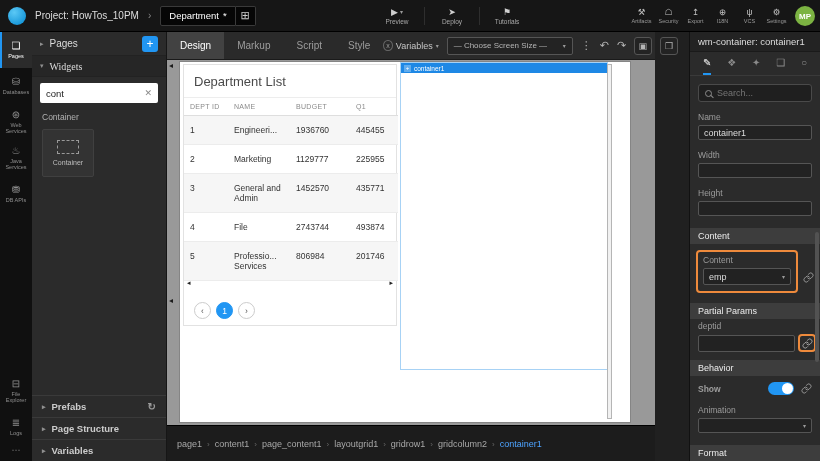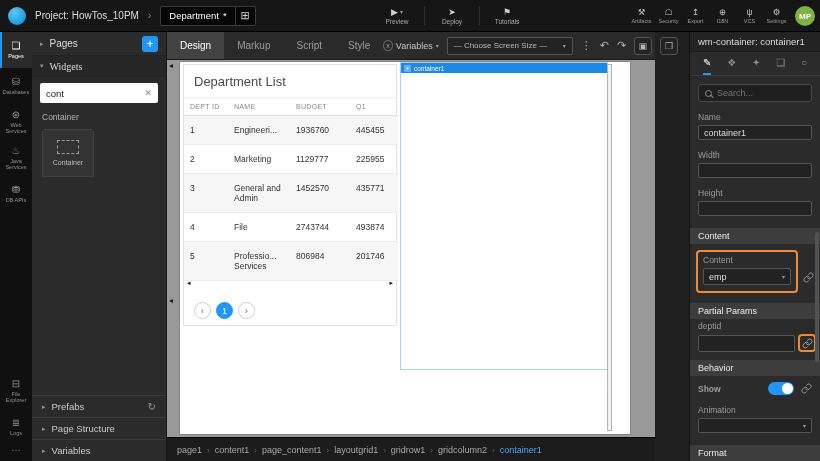--- a/index.html
+++ b/index.html
@@ -40,21 +40,21 @@
   .lp-chev { color:#8f8f8f; font-size:7px; }
   .lp-plus { margin-left:auto; width:16px; height:16px; background:#2196f3; border-radius:3px; color:#fff; font-size:12px; line-height:12px; display:flex; align-items:center; justify-content:center; }
   .lp-widgets { height:21px; flex:none; background:#262626; display:flex; align-items:center; gap:6px; padding:0 8px; color:#ddd; font-size:10px; border-bottom:1px solid #222;font-family:Liberation Serif, serif; }
   .lp-search { margin:6px 8px 0; height:20px; flex:none; background:#fff; border-radius:2px; display:flex; align-items:center; padding:0 6px; }
   .lp-search input { flex:1; min-width:0; border:none; outline:none; font-size:9.5px; color:#222; font-family:inherit; background:transparent; }
   .lp-search .x { color:#8a8a8a; font-size:9px; flex:none; }
   .lp-group { color:#b3b3b3; font-size:8.5px; margin:9px 10px 7px; }
   .widget-tile { width:52px; height:48px; margin-left:10px; background:#333; border:1px solid #404040; border-radius:2px; display:flex; flex-direction:column; align-items:center; justify-content:center; gap:5px; }
   .widget-tile .wbox { width:22px; height:14px; border:1px dashed #9a9a9a; }
   .widget-tile .wlbl { font-size:7px; color:#bdbdbd; }
-  .lp-bottom { margin-top:auto; }
+  .lp-bottom { margin-top:auto;font-weight:bold; }
   .lp-bottom-item { height:22px; border-top:1px solid #3a3a3a; display:flex; align-items:center; gap:6px; padding:0 10px; color:#cccccc; font-size:9.5px; }
   .lp-bottom-item .refresh { margin-left:auto; color:#9a9a9a; font-size:10px; }
 
   
   .main { position:absolute; top:32px; left:167px; right:165px; bottom:0; display:flex; flex-direction:column; background:#999; }
   .tabbar { height:28px; flex:none; background:#2a2a2a; border-bottom:1px solid #1a1a1a; display:flex; align-items:stretch; }
   .tab { padding:0 13px; display:flex; align-items:center; font-size:10px; color:#9c9c9c; }
   .tab.active { background:#424242; color:#fff; }
   .tab-right { margin-left:auto; display:flex; align-items:center; gap:8px; padding-right:6px; }
   .vars-btn { display:flex; align-items:center; gap:3px; color:#c5c5c5; font-size:9px; }
@@ -78,21 +78,21 @@
   .hscroll { position:absolute; left:3px; right:3px; top:214px; display:flex; justify-content:space-between; font-size:7px; color:#222; pointer-events:none; }
   .pager { position:absolute; left:10px; bottom:6px; display:flex; gap:5px; }
   .pg { width:17px; height:17px; border-radius:50%; border:1px solid #ccc; background:#fff; color:#555; font-size:8.5px; display:flex; align-items:center; justify-content:center; }
   .pg.active { background:#2196f3; border-color:#2196f3; color:#fff; }
 
   .sel-container { position:absolute; left:220px; top:0; width:208px; height:308px; border:1px solid #a7d2f5; background:#fff; }
   .sel-header { position:absolute; top:0; left:0; right:0; height:10px; background:#1e88e5; display:flex; align-items:center; gap:3px; padding:0 3px; }
   .sel-plus { width:7px; height:7px; background:rgba(255,255,255,.3); color:#fff; font-size:6px; line-height:6px; display:flex; align-items:center; justify-content:center; flex:none; }
   .sel-label { color:#fff; font-size:6.5px; }
 
-  .breadcrumb { height:24px; flex:none; background:#1c1c1c; border-top:1px solid #000; display:flex; align-items:center; padding:0 10px; font-size:9px; color:#a8a8a8; overflow:hidden; }
+  .breadcrumb { height:36px; flex:none; background:#1c1c1c; border-top:1px solid #000; display:flex; align-items:center; padding:0 10px; font-size:9px; color:#a8a8a8; overflow:hidden; }
   .bc-item { white-space:nowrap; }
   .bc-item:not(:first-child)::before { content:"›"; color:#666; margin:0 5px; font-size:8px; }
   .bc-item.current { color:#4da3ff; }
 
   
   .inspector { position:absolute; top:32px; right:0; width:131px; bottom:0; background:#2b2b2b; border-left:1px solid #111; display:flex; flex-direction:column; overflow:hidden; z-index:7; }
   .insp-title { height:20px; flex:none; background:#232323; border-bottom:1px solid #1a1a1a; color:#ddd; font-size:9.5px; display:flex; align-items:center; padding:0 8px; }
   .insp-tabs { height:24px; flex:none; display:flex; align-items:stretch; justify-content:space-between; padding:0 13px; border-bottom:1px solid #3a3a3a; }
   .insp-tab { display:flex; align-items:center; color:#8a8a8a; font-size:10px; border-bottom:2px solid transparent; }
   .insp-tab.active { color:#fff; border-bottom-color:#2196f3; }

